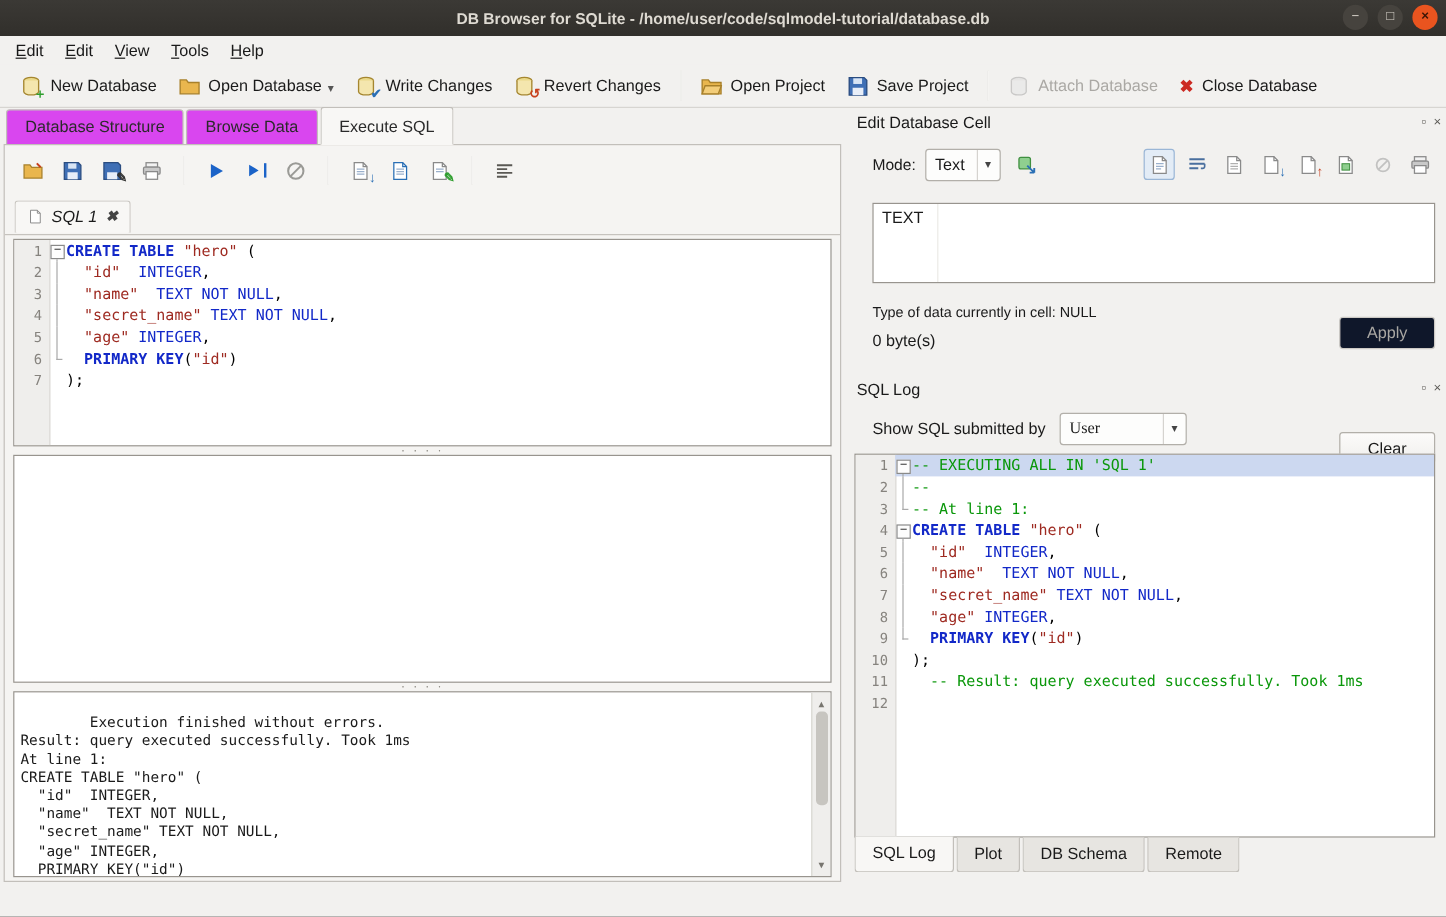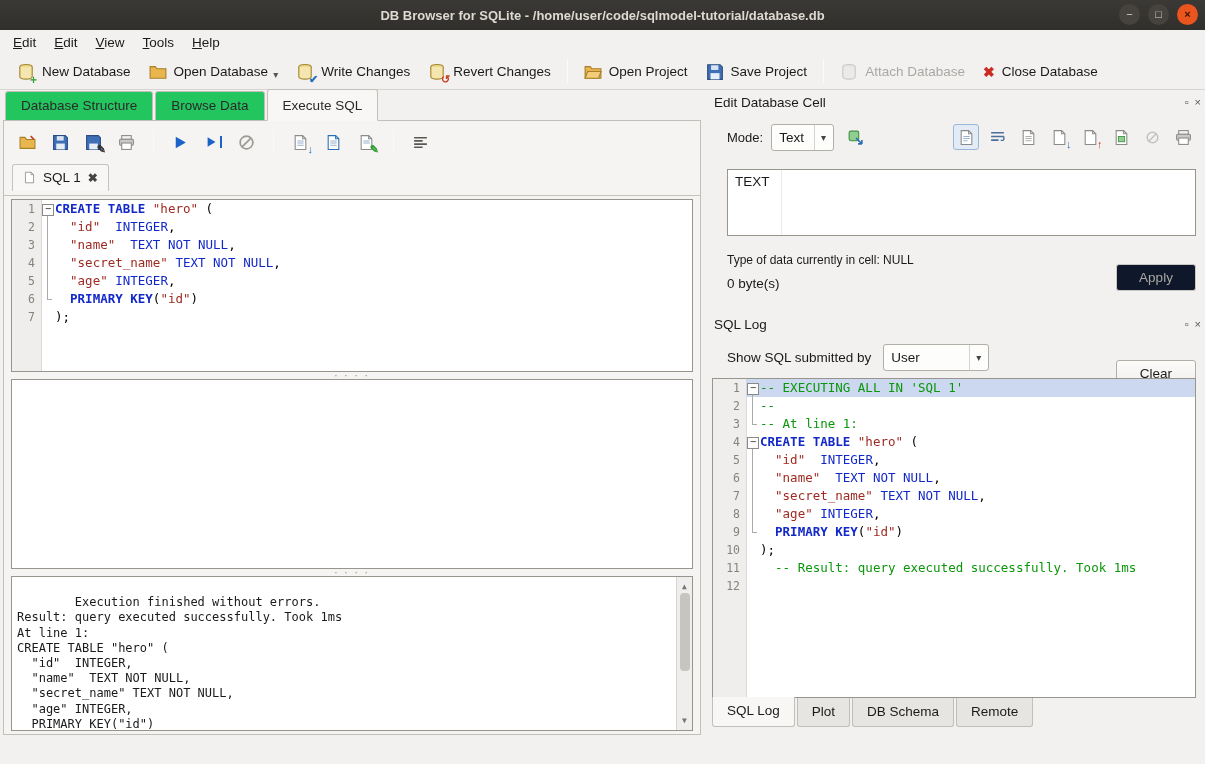--- a/index.html
+++ b/index.html
@@ -34,36 +34,36 @@
   .badge { position:absolute; right:-4px; bottom:-4px; font-size:11px; font-weight:bold; line-height:1; }
   .glyph-ic { font-size:15px; line-height:1; }
   .red-x { color:#cc2a22; font-weight:bold; font-size:14px; }
 
   
   .left-panel { position:absolute; left:0; top:90px; width:703px; bottom:27px; }
   .right-panel { position:absolute; left:706px; top:90px; width:499px; bottom:27px; }
 
   
   .main-tabs { position:absolute; top:0; left:5px; height:31px; display:flex; align-items:flex-end; }
-  .tab { padding:6px 15px 7px; border:1px solid #c2bfba; background:#22c55e; font-size:13.5px;
+  .tab { padding:6px 15px 7px; border:1px solid #c2bfba; background:#d946ef; font-size:13.5px;
     border-radius:3px 3px 0 0; margin-right:2px; color:#2a2a2a; }
   .tab.active { background:#f8f7f5; border-bottom:1px solid #f8f7f5; padding-top:8px; position:relative; z-index:3; }
 
   .left-frame { position:absolute; top:30px; left:3px; right:2px; bottom:2px;
     border:1px solid #c2bfba; background:#f5f4f2; z-index:1; }
 
   
   .sql-toolbar { position:absolute; top:4px; left:6px; right:6px; height:34px; display:flex; align-items:center; gap:6px; padding:0 4px; }
   .icon-btn { width:27px; height:27px; display:flex; align-items:center; justify-content:center; border:1px solid transparent; border-radius:3px; flex:none; }
   .icon-btn svg { width:17px; height:17px; display:block; }
   .icon-btn.pressed { border:1px solid #9ab6d6; background:#e3ecf6; }
   .play-bar { display:inline-block; width:2.5px; height:12px; background:#1b63c8; margin-left:1px; }
 
   
-  .sql-tabbar { position:absolute; top:42px; left:0; right:0; height:33px; border-bottom:1px solid #c6c3be; display:flex; align-items:flex-start; padding-left:8px; }
+  .sql-tabbar { position:absolute; top:42px; left:0; right:0; height:33px; border-bottom:1px solid #c6c3be; display:flex; align-items:center; padding-left:8px;font-style:italic; }
   .sql-tab { display:flex; align-items:center; gap:7px; padding:5px 10px 6px; border:1px solid #c6c3be; border-bottom:none;
     background:#f8f7f5; border-radius:3px 3px 0 0; font-size:13.5px; position:relative; top:1px; }
   .sql-tab .x { color:#444; font-size:12px; font-weight:bold; }
 
   
   .editor { position:absolute; border:1px solid #98948e; background:#fff; overflow:hidden;
     font-family:"DejaVu Sans Mono", monospace; font-size:12.5px; }
   .editor::before { content:''; position:absolute; left:0; top:0; bottom:0; background:#efeeec; border-right:1px solid #dcdad6; }
   .ed-sql::before { width:29px; }
   .ed-log::before { width:33px; }
@@ -115,21 +115,21 @@
   .cell-editor { position:absolute; top:79px; left:21px; right:9px; height:67px; border:1px solid #98948e; background:#fff; padding:4px 7px; font-size:13.5px; }
   .cell-editor .gutterline { position:absolute; left:53px; top:0; bottom:0; border-left:1px solid #eceae6; }
   .type-info { position:absolute; top:163px; left:21px; font-size:12px; }
   .size-info { position:absolute; top:186px; left:21px; font-size:13.5px; }
   .btn { height:27px; border:1px solid #b2afa9; border-radius:3px; background:linear-gradient(#fcfbfa,#efeeec);
     display:flex; align-items:center; justify-content:center; font-size:13.5px; padding:0 12px; }
   .btn.disabled { color:#a9a7a3; border-color:#ccc9c4; background:#0f172a; }
   .apply-btn { position:absolute; top:174px; right:9px; width:80px; }
   .log-controls { position:absolute; top:252px; left:21px; right:9px; height:30px; display:flex; align-items:center; }
   .log-controls .lbl { font-size:13.5px; }
-  .log-controls .combo { margin-left:12px; width:106px; justify-content:space-between; }
+  .log-controls .combo { margin-left:12px; width:106px; justify-content:space-between;font-family:Liberation Serif, serif; }
   .clear-btn { margin-left:auto; width:80px;margin-top:32px; }
   .ed2 { top:288px; left:6px; right:9px; height:320px; }
 
   .bottom-tabs { position:absolute; top:608px; left:6px; display:flex; }
   .btab { padding:6px 14px 7px; border:1px solid #c2bfba; border-top:none; background:#e7e5e1; font-size:13.5px; border-radius:0 0 3px 3px; margin-right:2px; }
   .btab.active { background:#f8f7f5; margin-top:-1px; }
 
   
   .statusbar { position:absolute; left:0; right:0; bottom:0; height:27px; background:#f2f1ef; border-top:1px solid #d7d5d1; }
   .statusbar .enc { position:absolute; right:18px; top:6px; color:#b3b1ac; font-size:13px; }

